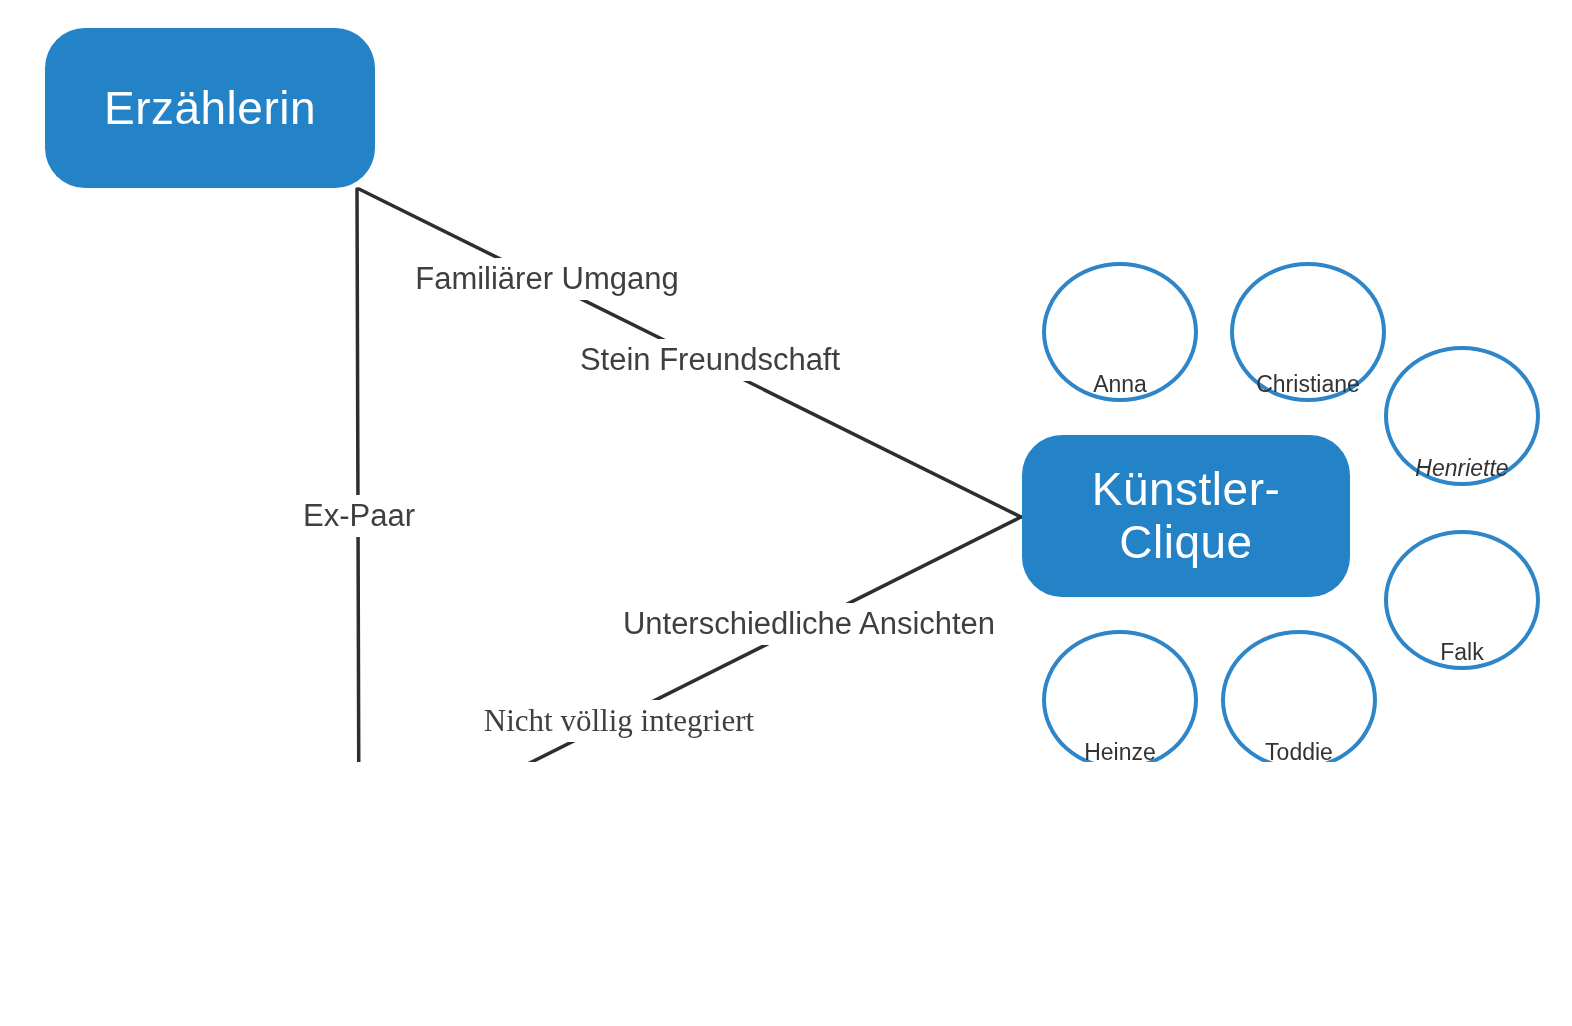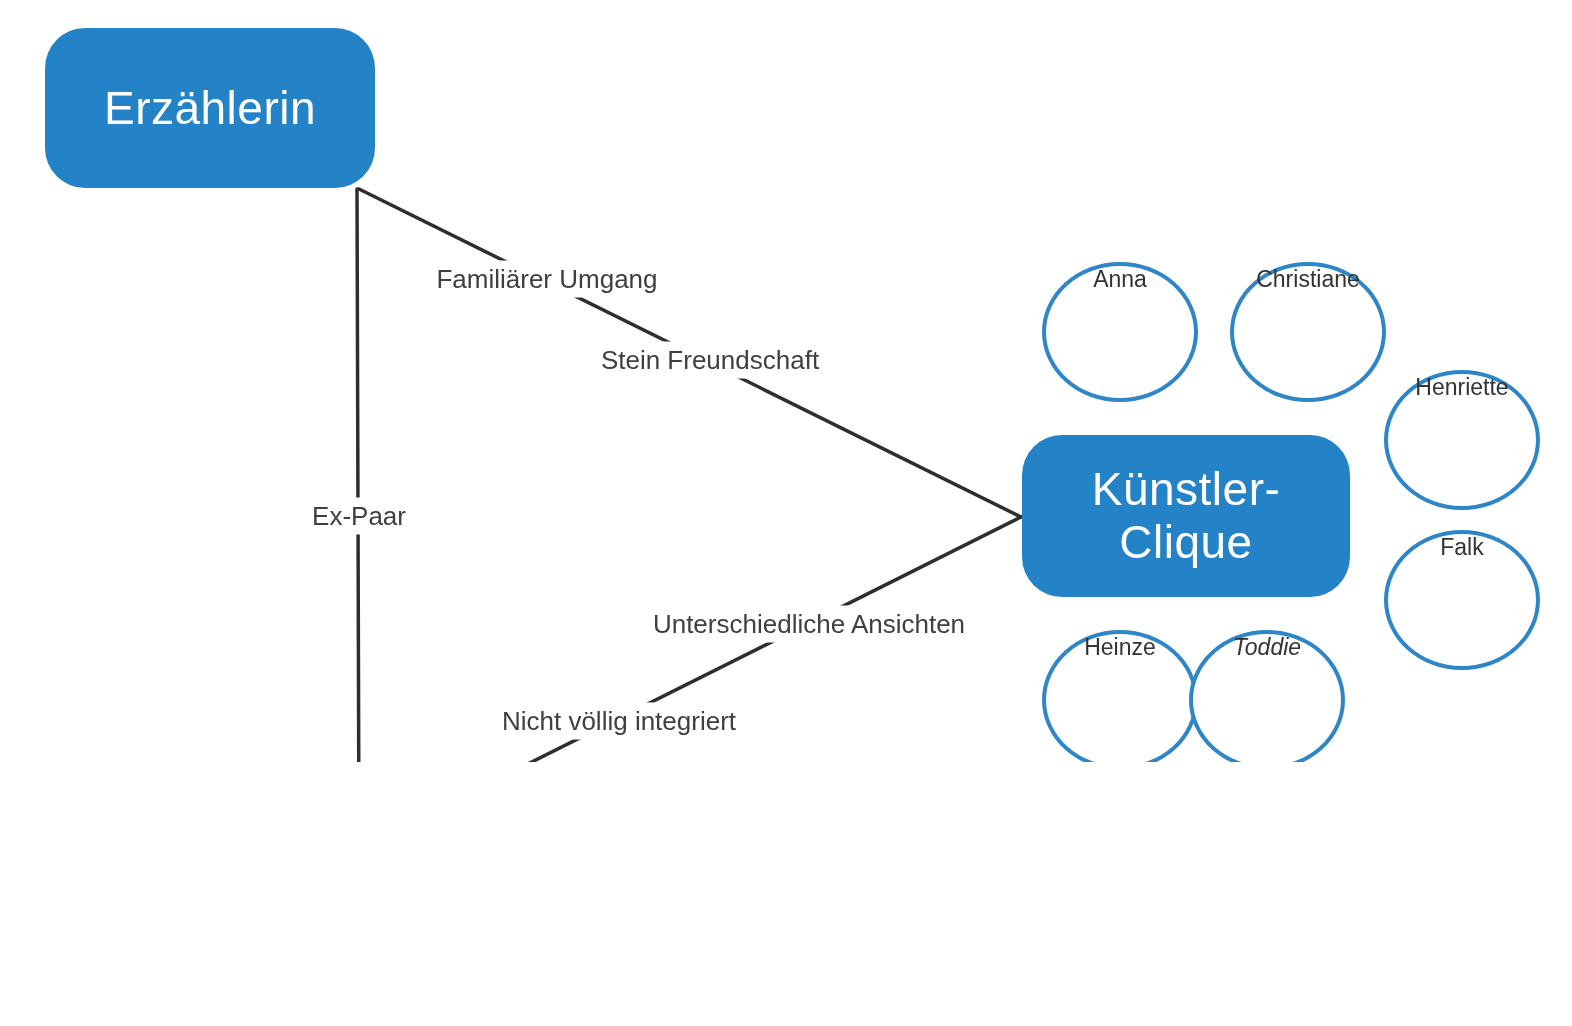--- a/index.html
+++ b/index.html
@@ -49,53 +49,53 @@
   }
   .node-erzaehlerin { left: 45px; top: 28px;  width: 330px; height: 160px; }
   .node-stein       { left: 45px; top: 843px; width: 330px; height: 162px; }
   .node-clique      { left: 1022px; top: 435px; width: 328px; height: 162px; white-space: pre-line; }
 
   .edge-label {
     position: absolute;
     transform: translate(-50%, -50%);
     background: var(--bg);
     padding: 3px 9px;
-    font-size: 26px;
+    font-size: 31px;
     color: var(--label-text);
     white-space: nowrap;
     font-family: "Liberation Sans", "DejaVu Sans", sans-serif;
   }
   .lbl-familiaer        { left: 547px; top: 279px; }
   .lbl-freundschaft     { left: 710px; top: 360px; }
   .lbl-ansichten        { left: 866px; top: 438px; }
   .lbl-expaar           { left: 359px; top: 516px; }
   .lbl-unterschiedlich  { left: 809px; top: 624px; }
-  .lbl-integriert       { left: 619px; top: 721px; }
+  .lbl-integriert       { left: 619px; top: 721px; font-family: Liberation Serif, serif; }
 
   .member {
     position: absolute;
     width: 148px;
     height: 132px;
     transform: translate(-50%, -50%);
     border: 4px solid var(--circle-border);
     border-radius: 50%;
     background: var(--bg);
     display: flex;
-    align-items: flex-start;
+    align-items: flex-end;
     justify-content: center;
     font-size: 23px;
     color: #333333;
     text-align: center;
   }
   .m-anna       { left: 1120px; top: 332px; }
   .m-christiane { left: 1308px; top: 332px; }
-  .m-henriette  { left: 1462px; top: 440px; }
+  .m-henriette  { left: 1462px; top: 416px; font-style: italic; }
   .m-falk       { left: 1462px; top: 600px; }
   .m-heinze     { left: 1120px; top: 700px; }
-  .m-toddie     { left: 1267px; top: 700px; font-style: italic; }
+  .m-toddie     { left: 1299px; top: 700px; }
 </style>
 </head>
 <body>
 
 <div class="canvas">
 
   <svg class="edges" viewBox="0 0 1572 1026">
     <line x1="357" y1="189" x2="359" y2="844"></line>
     <line x1="359" y1="189" x2="1021" y2="517"></line>
     <line x1="366" y1="845" x2="1021" y2="517"></line>

